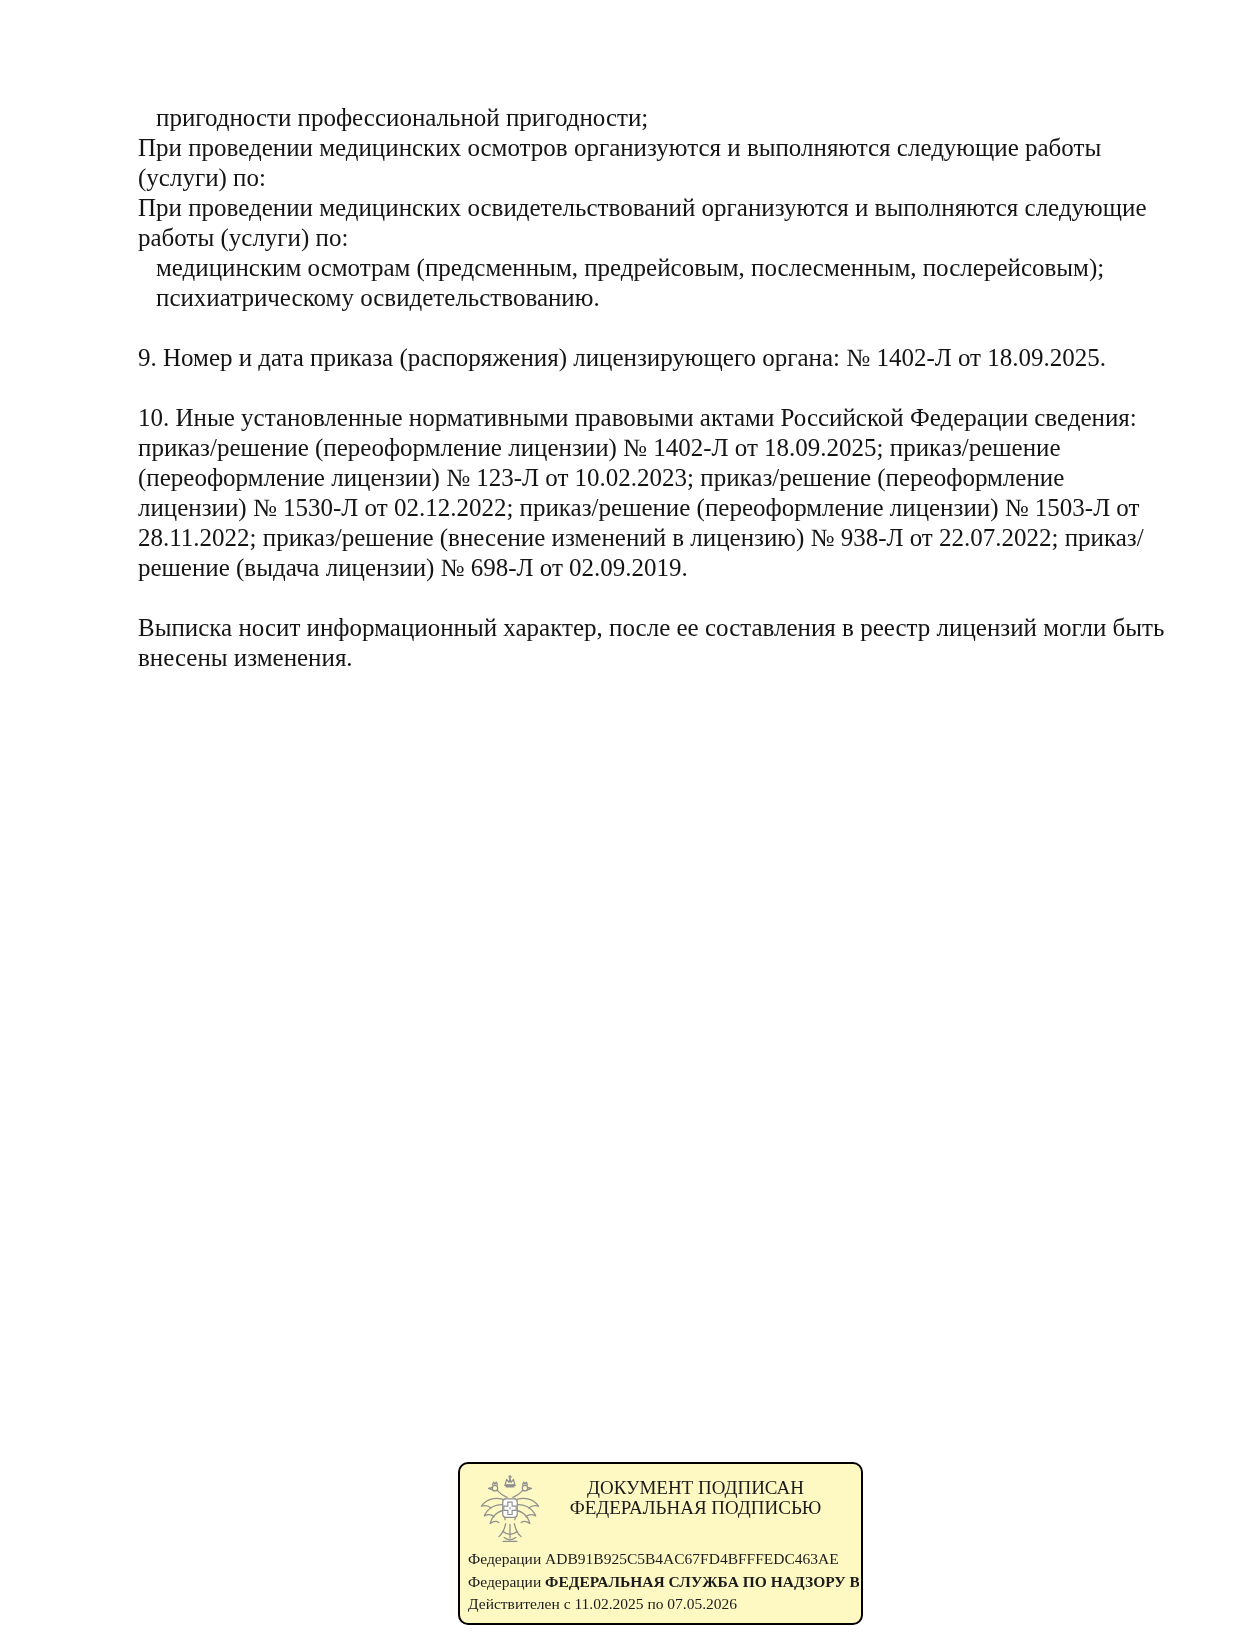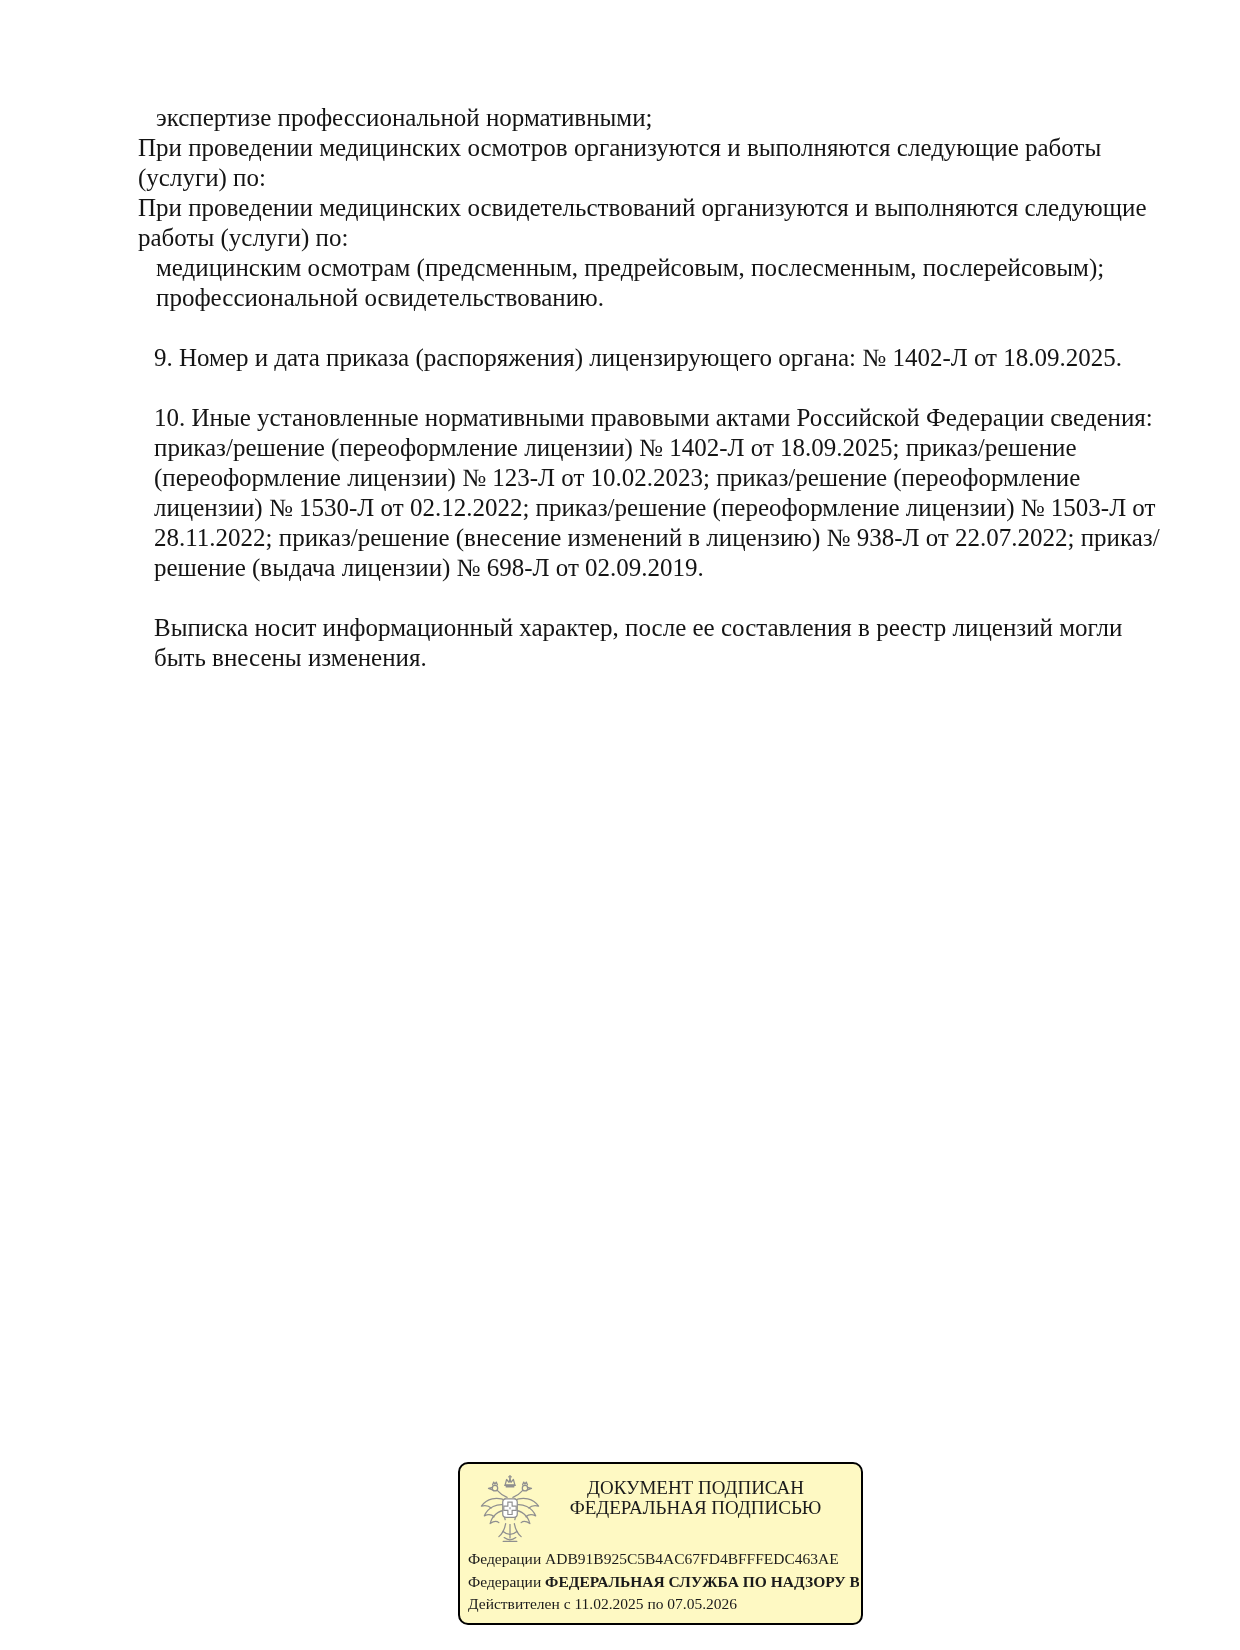--- a/index.html
+++ b/index.html
@@ -20,21 +20,21 @@
   .doc-text {
     position: absolute;
     left: 138px;
     top: 103px;
     width: 1034px;
     font-size: 25px;
     line-height: 30px;
   }
   .para { margin: 0; }
   .para.indent { text-indent: 18px; }
-  .para.gap { margin-top: 30px; margin-left: 16px; }
+  .para.gap { margin-top: 30px; }
   
   .stamp {
     position: absolute;
     left: 458px;
     top: 1462px;
     width: 405px;
     height: 163px;
     box-sizing: border-box;
     border: 2px solid #000000;
     border-radius: 10px;
@@ -70,25 +70,25 @@
   }
   .info-line { white-space: nowrap; overflow: hidden; }
   .info-line b { font-weight: bold; }
 </style>
 </head>
 <body>
 
 <div class="page">
 
   <div class="doc-text">
-    <div class="para indent">экспертизе профессиональной нормативными;</div>
+    <div class="para indent">пригодности профессиональной пригодности;</div>
     <div class="para">При проведении медицинских осмотров организуются и выполняются следующие работы (услуги) по:</div>
     <div class="para">При проведении медицинских освидетельствований организуются и выполняются следующие работы (услуги) по:</div>
     <div class="para indent">медицинским осмотрам (предсменным, предрейсовым, послесменным, послерейсовым);</div>
-    <div class="para indent">профессиональной освидетельствованию.</div>
+    <div class="para indent">психиатрическому освидетельствованию.</div>
     <div class="para gap">9. Номер и дата приказа (распоряжения) лицензирующего органа: № 1402-Л от 18.09.2025.</div>
     <div class="para gap">10. Иные установленные нормативными правовыми актами Российской Федерации сведения: приказ/решение (переоформление лицензии) № 1402-Л от 18.09.2025; приказ/решение (переоформление лицензии) № 123-Л от 10.02.2023; приказ/решение (переоформление лицензии) № 1530-Л от 02.12.2022; приказ/решение (переоформление лицензии) № 1503-Л от 28.11.2022; приказ/решение (внесение изменений в лицензию) № 938-Л от 22.07.2022; приказ/решение (выдача лицензии) № 698-Л от 02.09.2019.</div>
     <div class="para gap">Выписка носит информационный характер, после ее составления в реестр лицензий могли быть внесены изменения.</div>
   </div>
 
   <div class="stamp">
 
     <div class="stamp-emblem">
       <svg viewBox="0 0 64 72" xmlns="http://www.w3.org/2000/svg">
         <g stroke="#8f8f8f" fill="none" stroke-width="1.3" stroke-linecap="round" stroke-linejoin="round">

